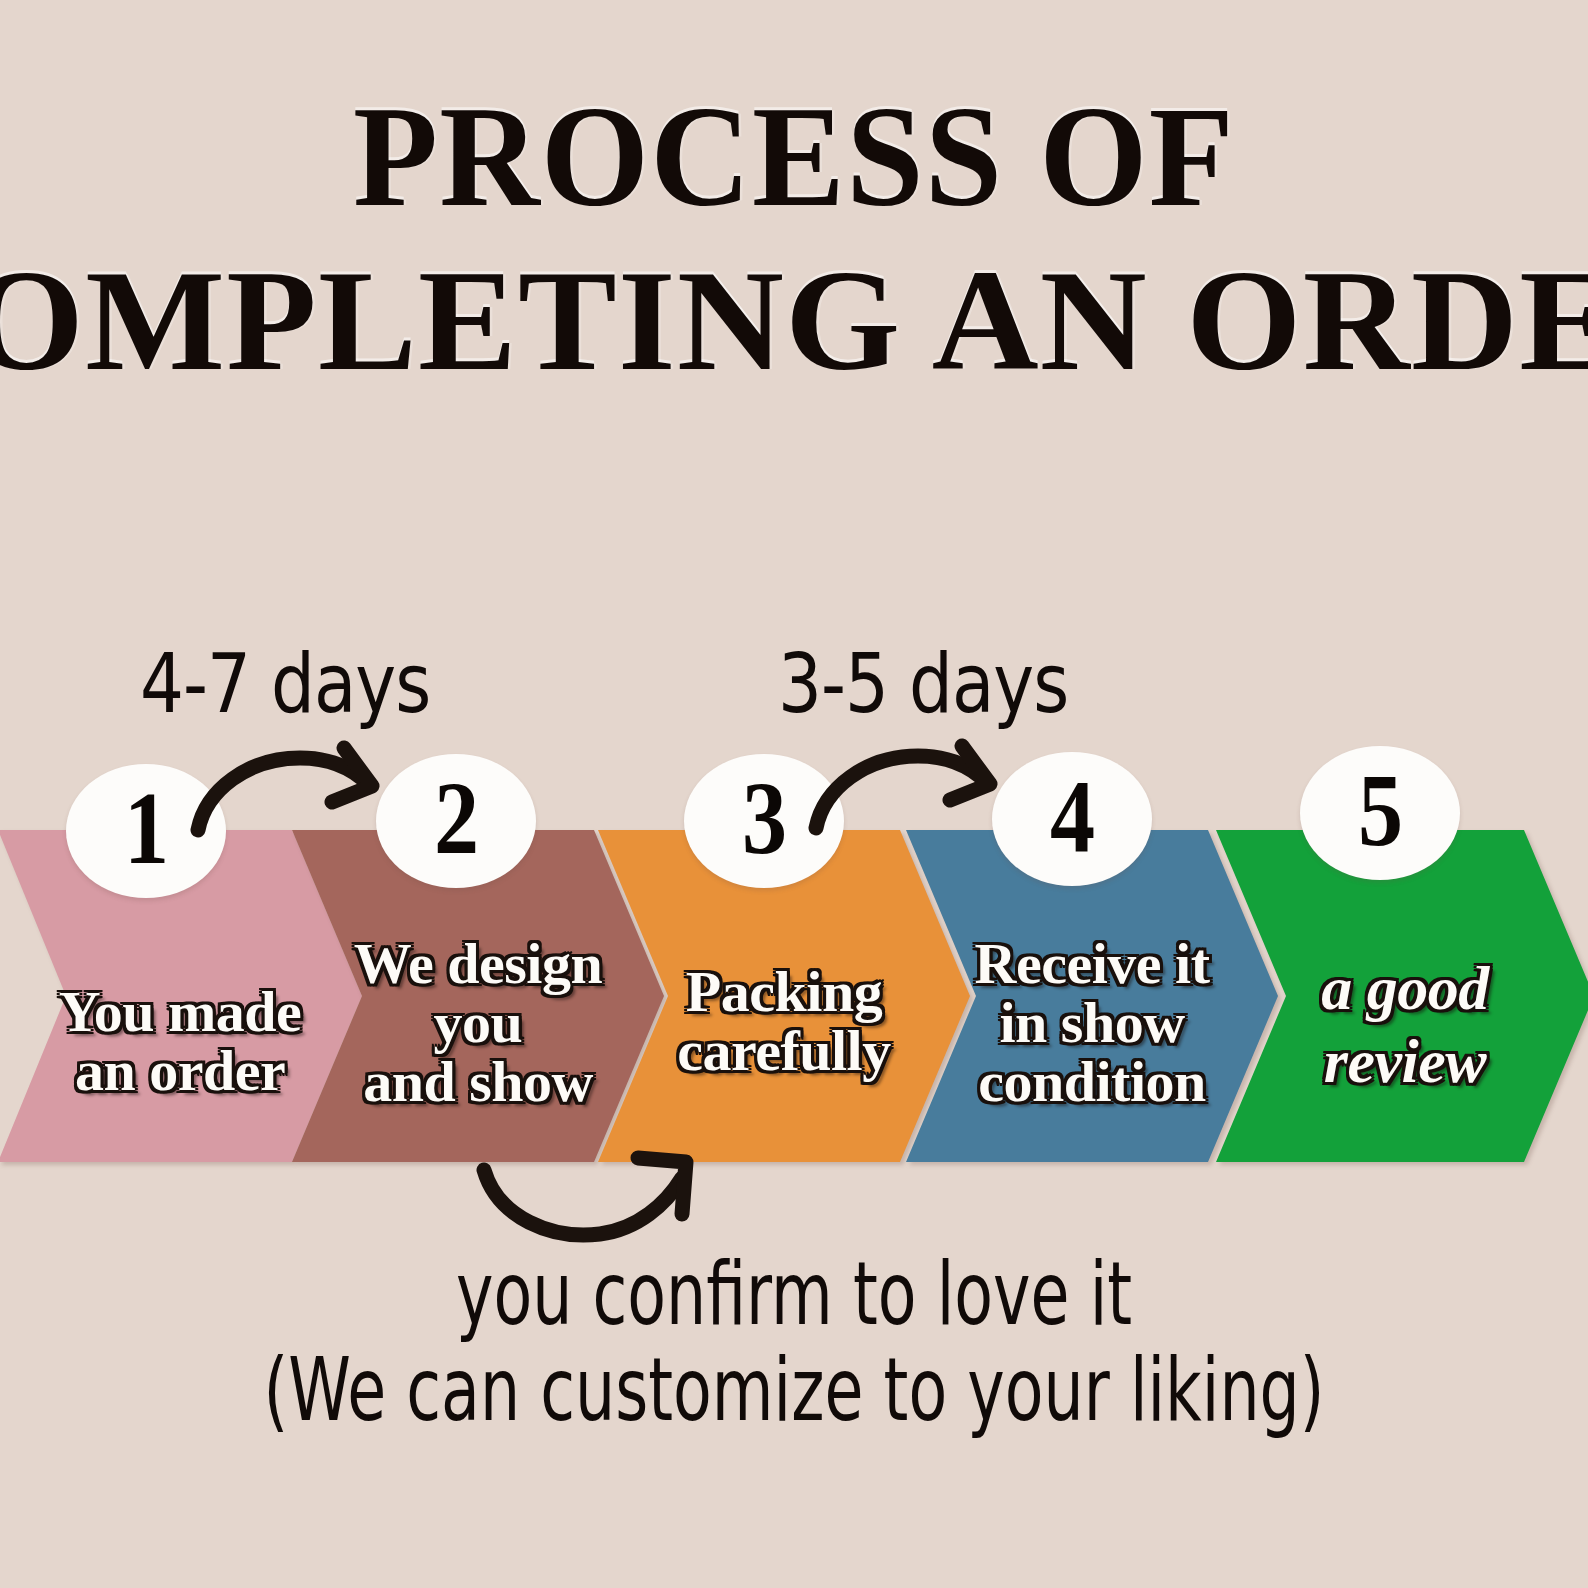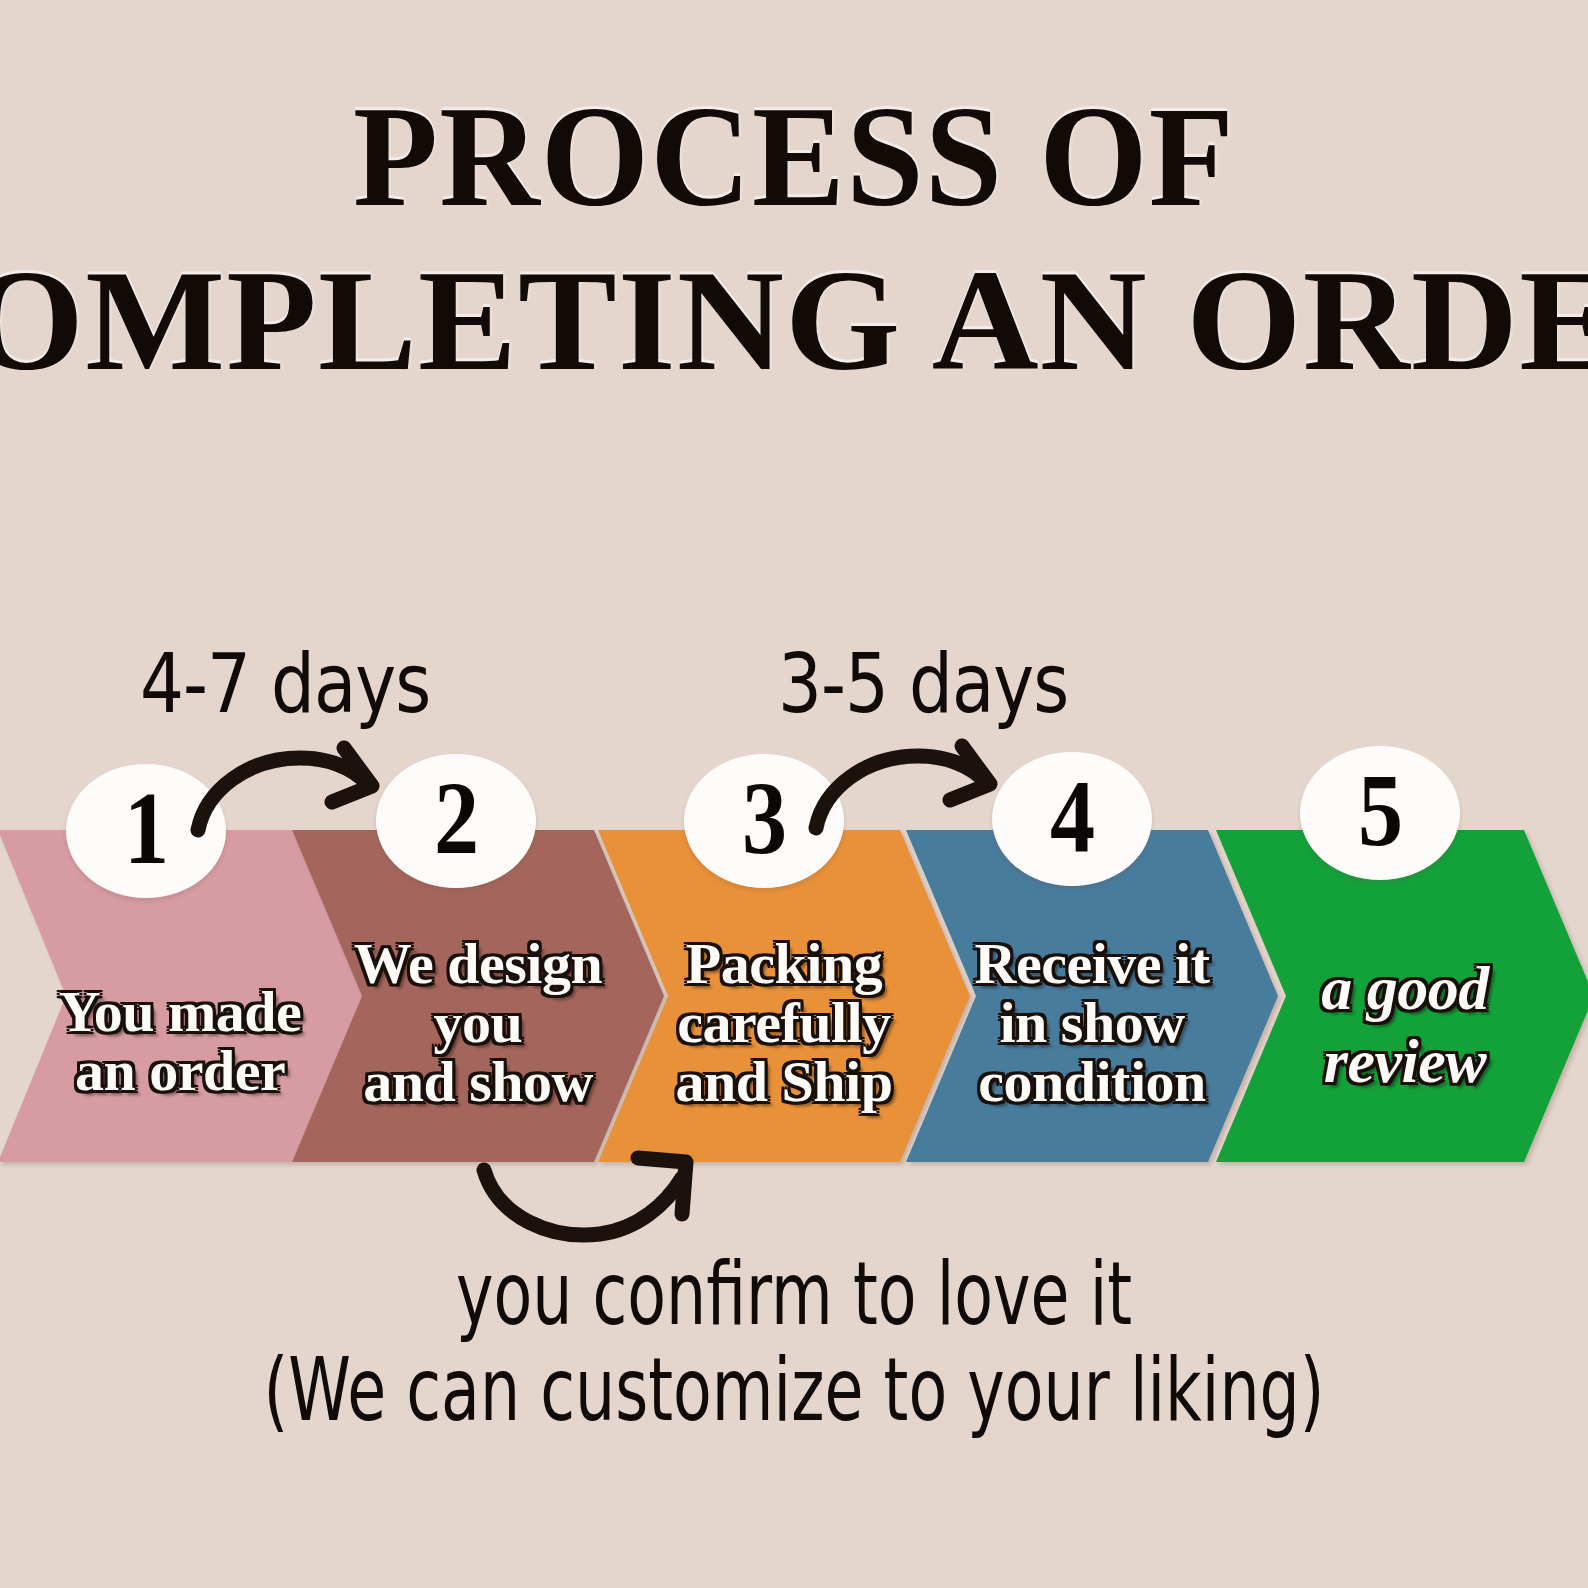--- a/index.html
+++ b/index.html
@@ -174,21 +174,20 @@
 
     <div class="chev" id="chev-3">
       <div class="shape">
         <svg viewBox="0 0 372 332" preserveAspectRatio="none">
           <polygon points="0,0 302,0 372,166 302,332 0,332 70,166" fill="#e89139"></polygon>
         </svg>
       </div>
       <div class="chev-text">
         <span class="ln">Packing</span>
         <span class="ln">carefully</span>
-        <span class="ln">and Ship</span>
       </div>
     </div>
 
     <div class="chev" id="chev-4">
       <div class="shape">
         <svg viewBox="0 0 372 332" preserveAspectRatio="none">
           <polygon points="0,0 302,0 372,166 302,332 0,332 70,166" fill="#487c9c"></polygon>
         </svg>
       </div>
       <div class="chev-text">

